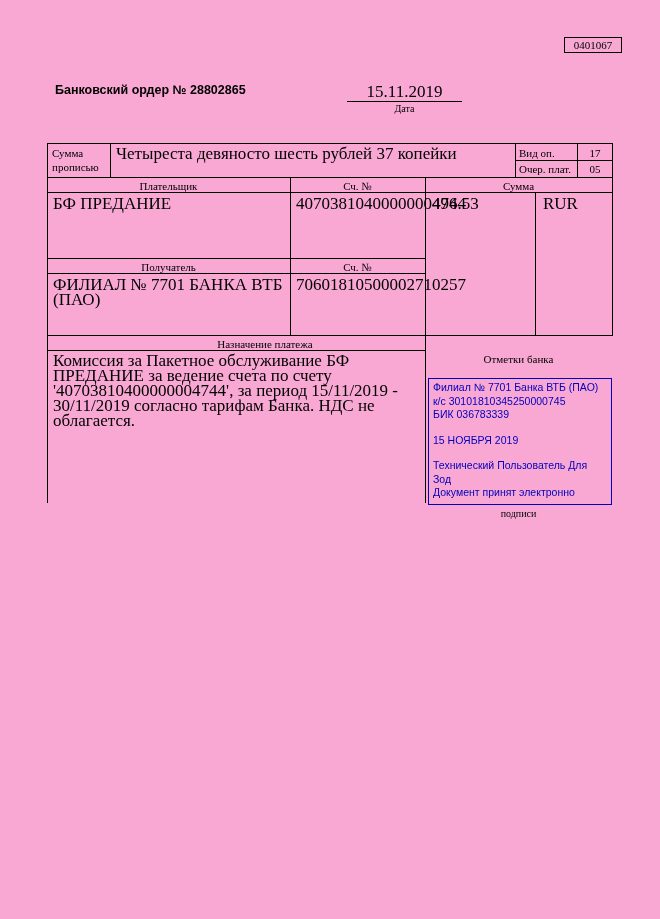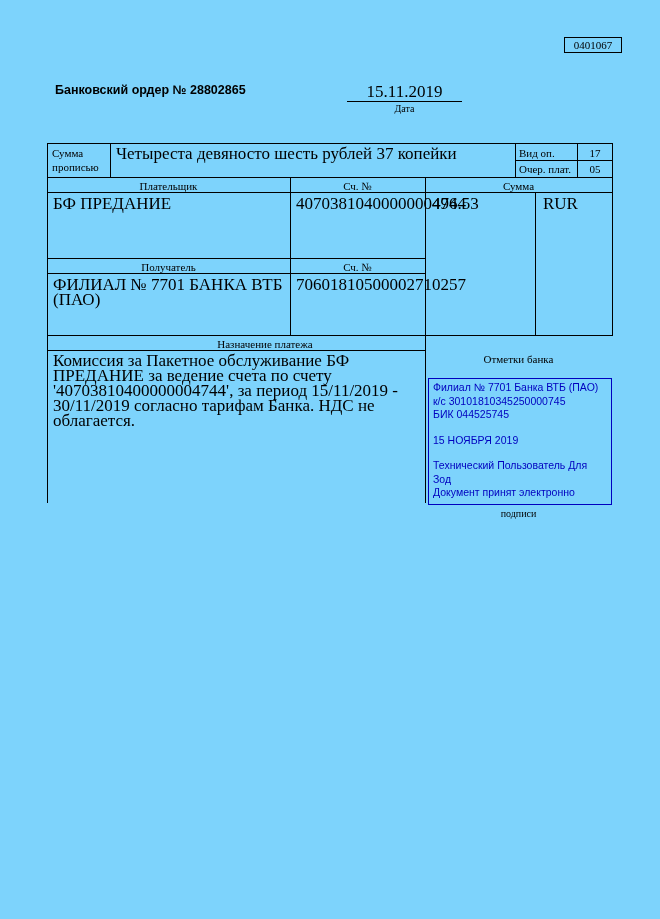--- a/index.html
+++ b/index.html
@@ -1,19 +1,19 @@
 <!DOCTYPE html>
 <html><head>
 <meta charset="utf-8">
 <style>
   html,body{margin:0;padding:0;background:#ffffff;}
   .page{
     position:relative;
     width:660px;height:919px;
-    background:#7dd3fc;
+    background:#f9a8d4;
     font-family:"Liberation Serif", serif;
     color:#000000;
     overflow:hidden;
   }
   .abs{position:absolute;}
   .line{position:absolute;background:#000000;}
   .t11{font-size:11px;line-height:14px;}
   .t12{font-size:17px;line-height:15px;}
   .t8{font-size:10px;line-height:9px;}
   .center{text-align:center;}
@@ -91,21 +91,21 @@
   <div class="abs t12" style="left:296px;top:277px;width:126px;">70601810500002710257</div>
 
   <div class="abs t11 center" style="left:47px;top:337px;width:436px;">Назначение платежа</div>
   <div class="abs t12" style="left:53px;top:353px;width:368px;">Комиссия за Пакетное обслуживание БФ ПРЕДАНИЕ за ведение счета по счету '40703810400000004744', за период 15/11/2019 - 30/11/2019 согласно тарифам Банка. НДС не облагается.</div>
 
   <div class="abs t11 center" style="left:425px;top:352px;width:187px;">Отметки банка</div>
 
   <div class="stamp-box">
     <div>Филиал № 7701 Банка ВТБ (ПАО)</div>
     <div>к/с 30101810345250000745</div>
-    <div>БИК 044525745</div>
+    <div>БИК 036783339</div>
     <div class="stamp-gap"></div>
     <div>15 НОЯБРЯ 2019</div>
     <div class="stamp-gap"></div>
     <div>Технический Пользователь Для Зод</div>
     <div>Документ принят электронно</div>
   </div>
 
   <div class="abs center" style="left:425px;top:508px;width:187px;font-size:10px;">подписи</div>
 
 </div>

